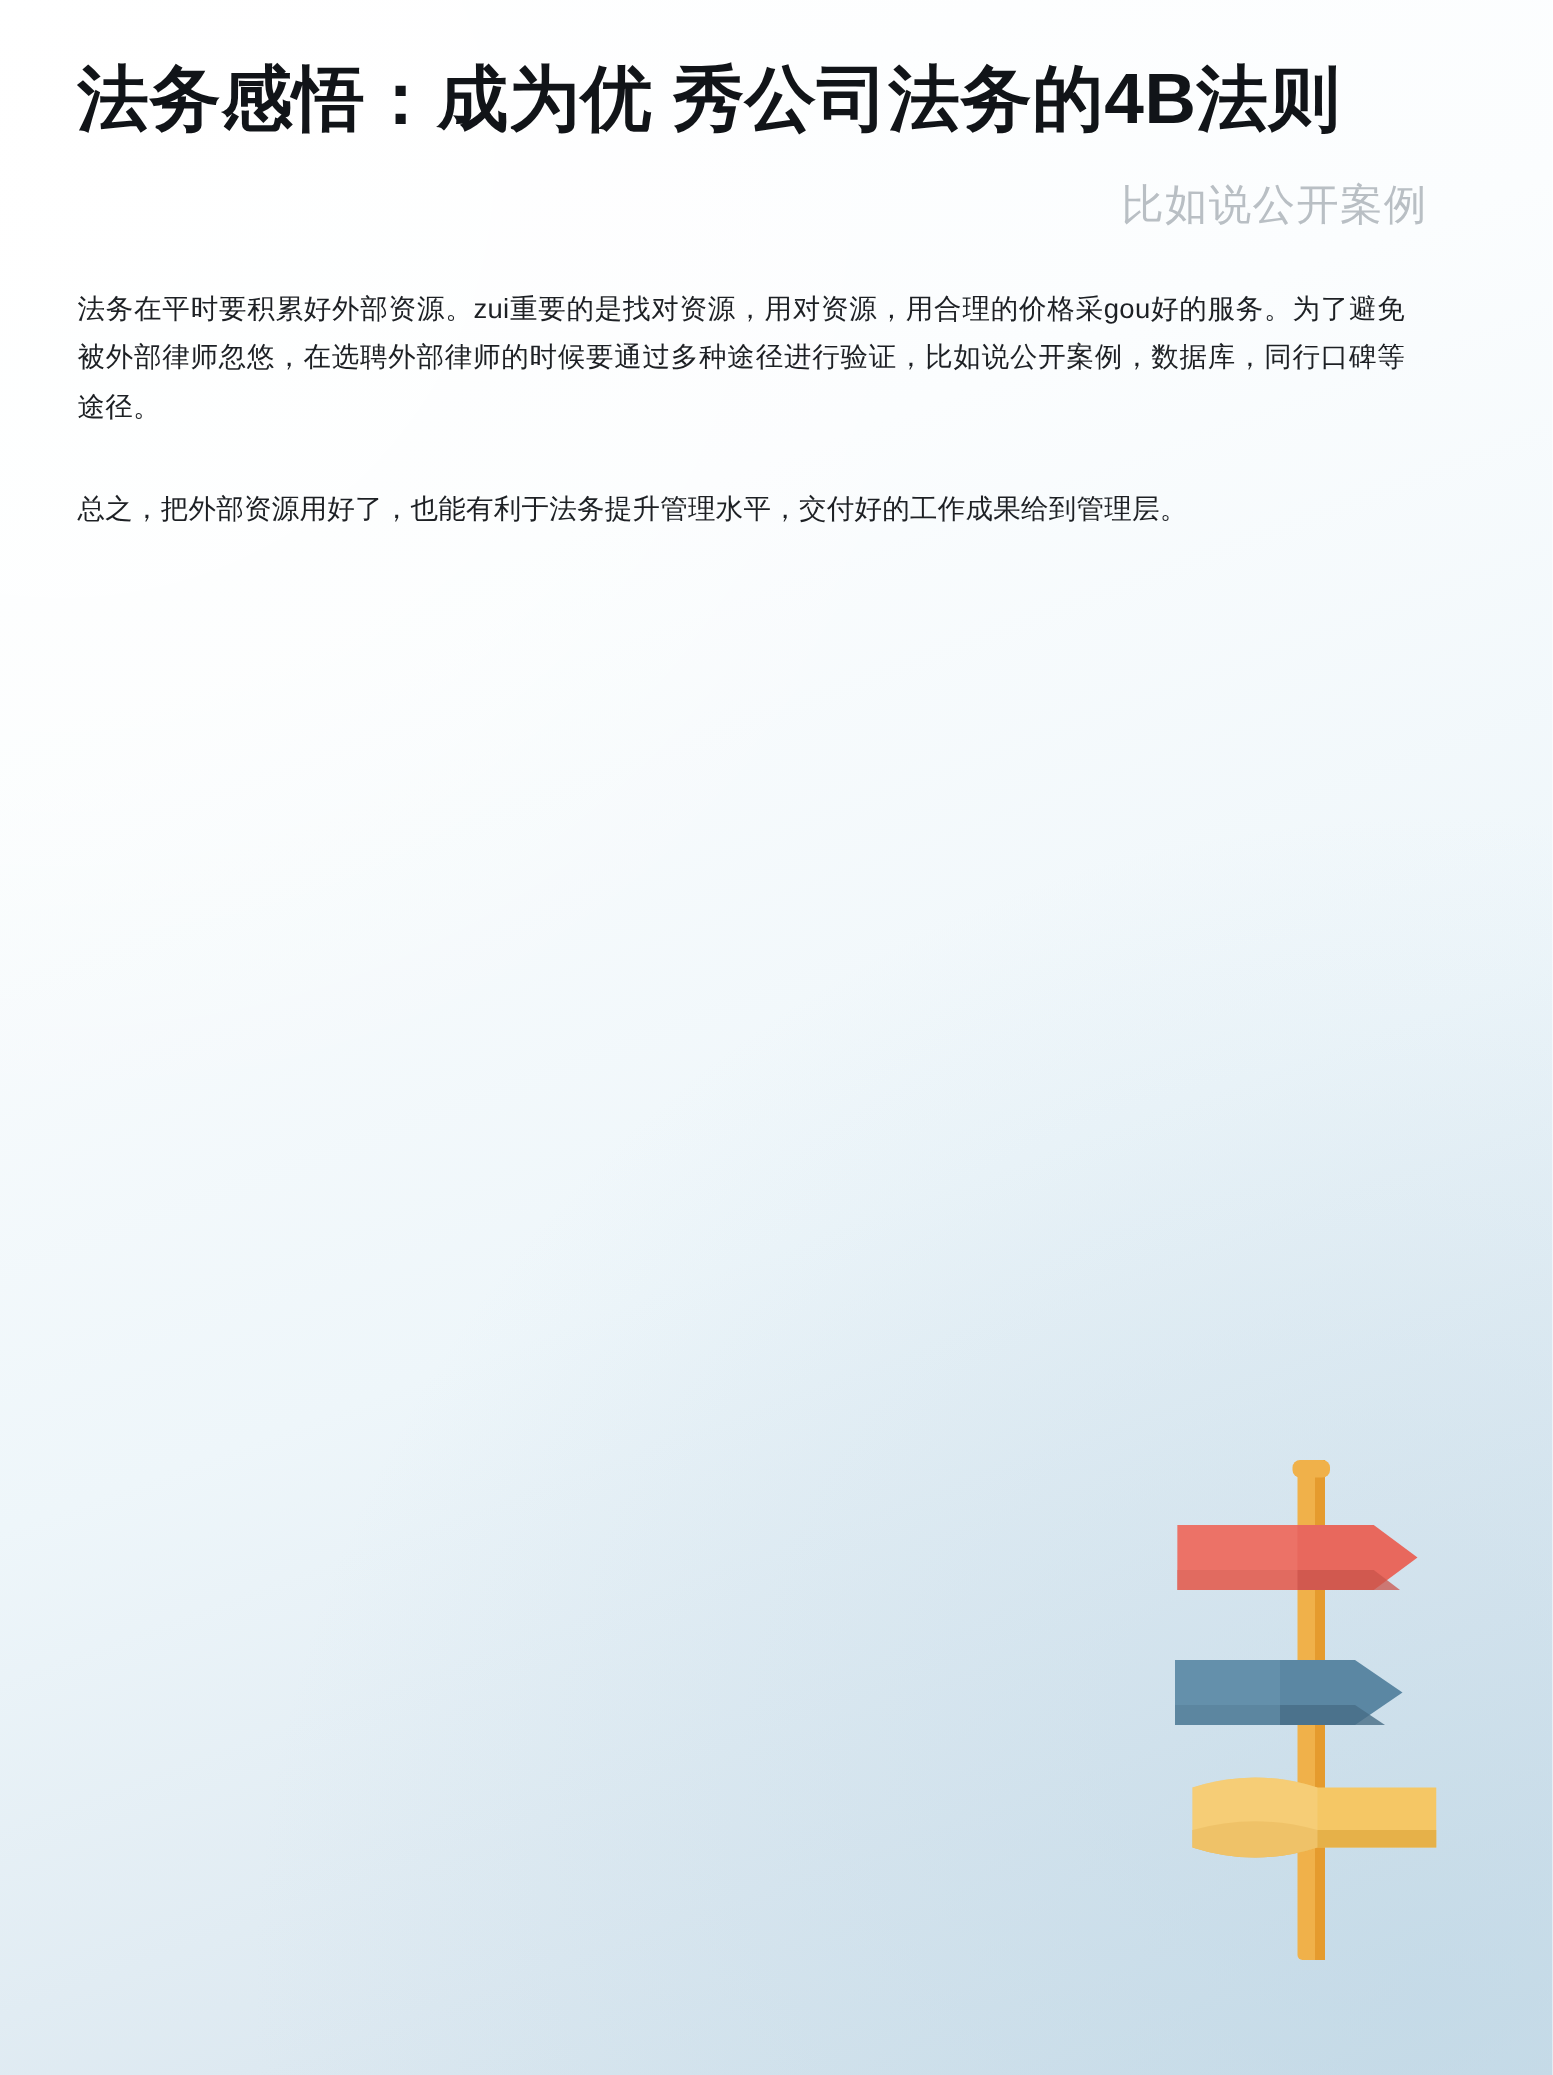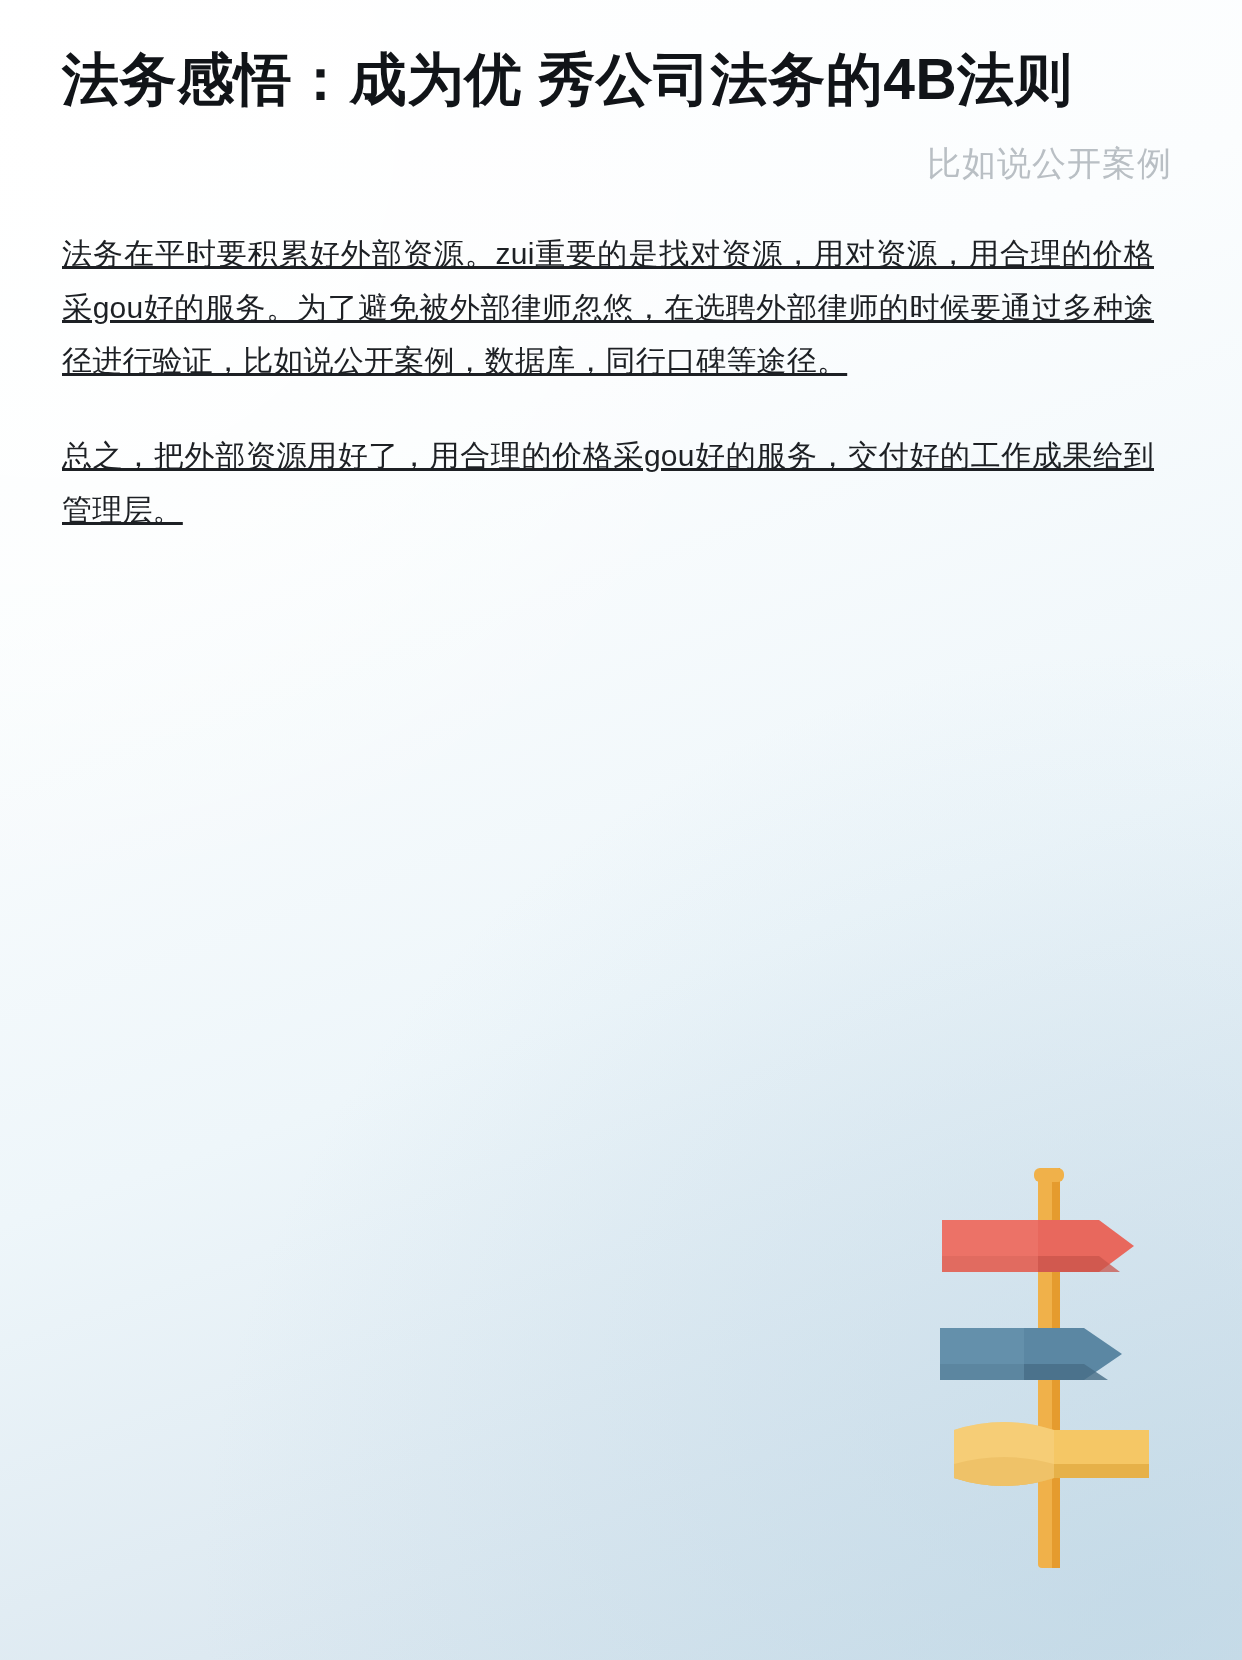--- a/index.html
+++ b/index.html
@@ -27,21 +27,21 @@
     position: absolute;
     inset: 0;
     background:
       radial-gradient(circle at 92% 96%, rgba(186, 212, 228, 0.55) 0%, rgba(186, 212, 228, 0) 48%),
       radial-gradient(circle at 4% 8%, rgba(255, 255, 255, 0.9) 0%, rgba(255, 255, 255, 0) 40%);
     pointer-events: none;
   }
   .content {
     position: relative;
     z-index: 2;
-    padding: 44px 62px 0 62px;
+    padding: 44px 92px 0 62px;
   }
   .title {
     font-size: 57px;
     line-height: 1.25;
     font-weight: 700;
     color: #111418;
     letter-spacing: 0.5px;
     margin: 0;
     text-align: left;
     white-space: nowrap;
@@ -56,28 +56,27 @@
     font-size: 34px;
     color: #b9bfc4;
     font-weight: 400;
     letter-spacing: 1px;
   }
   .body {
     margin-top: 40px;
     padding-right: 10px;
   }
   .para {
-    font-size: 30px;
+    font-size: 22px;
     line-height: 1.78;
     color: #1d2024;
     text-align: justify;
     text-justify: inter-ideograph;
     margin: 0 16px 42px 0;
     letter-spacing: 0.2px;
-    text-decoration: underline;
   }
   .para:last-child {
     margin-bottom: 0;
   }
   
   .signpost {
     position: absolute;
     right: 78px;
     bottom: 92px;
     width: 230px;
@@ -93,21 +92,21 @@
   <div class="content">
 
     <h1 class="title">法务感悟：成为优 秀公司法务的4B法则</h1>
 
     <div class="source-row">
       <span class="source">比如说公开案例</span>
     </div>
 
     <div class="body">
       <p class="para">法务在平时要积累好外部资源。zui重要的是找对资源，用对资源，用合理的价格采gou好的服务。为了避免被外部律师忽悠，在选聘外部律师的时候要通过多种途径进行验证，比如说公开案例，数据库，同行口碑等途径。</p>
-      <p class="para">总之，把外部资源用好了，用合理的价格采gou好的服务，交付好的工作成果给到管理层。</p>
+      <p class="para">总之，把外部资源用好了，也能有利于法务提升管理水平，交付好的工作成果给到管理层。</p>
     </div>
 
   </div>
 
   <div class="signpost">
     <svg viewBox="0 0 230 400" width="230" height="400" xmlns="http://www.w3.org/2000/svg">
 
       <rect x="104" y="0" width="22" height="400" rx="4" fill="#f0b14a"></rect>
       <rect x="118" y="0" width="8" height="400" fill="#e59b2e"></rect>
 

